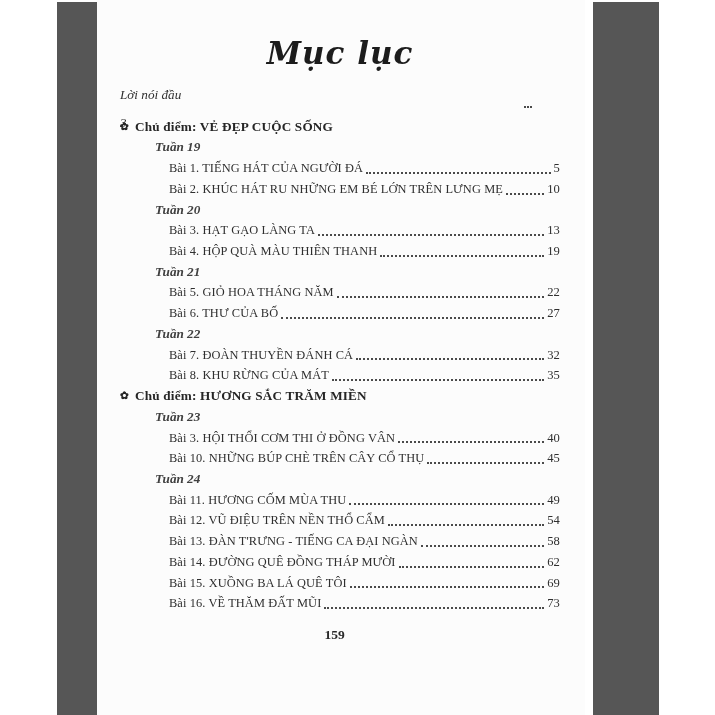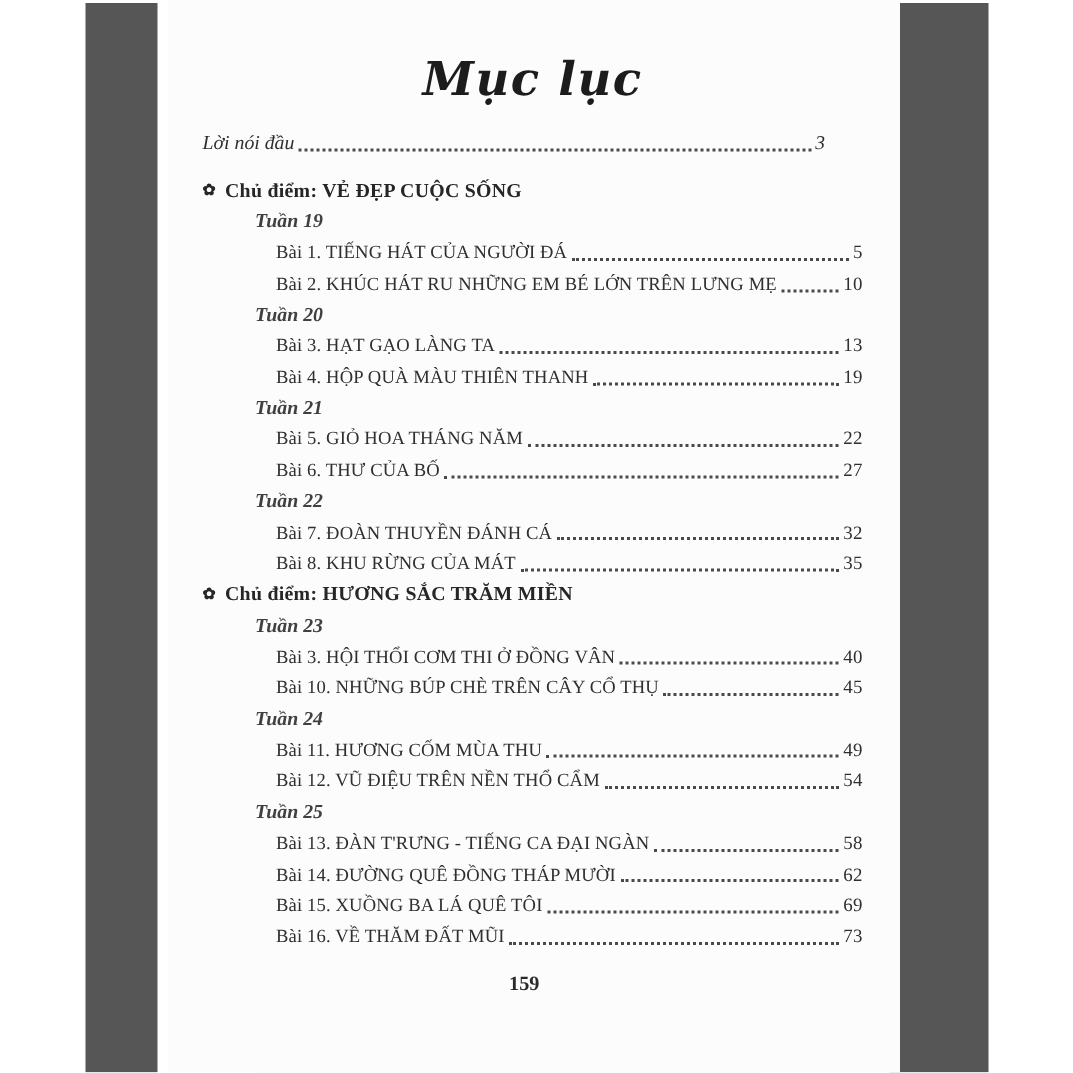--- a/index.html
+++ b/index.html
@@ -10,21 +10,21 @@
   .canvas{
     position:relative; width:715px; height:715px; overflow:hidden;
     background:var(--bg);
     font-family:"Liberation Serif", serif;
     color:var(--text);
   }
   .side-bar{position:absolute; top:2px; bottom:0; background:var(--bar);}
   .side-bar.left{left:57px; width:48px;}
   .side-bar.right{left:593px; width:66px;}
   .page{
-    position:absolute; left:112px; top:0; width:488px; height:715px;
+    position:absolute; left:97px; top:0; width:488px; height:715px;
     background:var(--page);
   }
   .content{
     position:absolute; left:23px; top:0; width:440px;
   }
   .title{
     padding-top:33px; text-align:center;
     font-family:"DejaVu Serif", serif; font-style:italic; font-weight:bold;
     font-size:31px; line-height:40px; letter-spacing:1px; color:#1c1c1c;
   }
@@ -33,21 +33,21 @@
     white-space:nowrap;
   }
   .dots{
     flex:1 1 auto; min-width:8px;
     border-bottom:2px dotted var(--dots);
     align-self:flex-end; margin:0 3px 5px 3px;
   }
   .pagenum{font-size:12.6px;}
   .preface-row{
     margin-top:12px; margin-right:25px;
-    font-style:italic; font-size:13.2px;
+    font-style:italic; font-size:13.2px;flex-direction:column;
   }
   .preface-row .pagenum{font-style:italic; font-size:13px;}
   .toc-list{margin-top:11px;}
   .row-section{font-weight:bold; font-size:13.2px; letter-spacing:0.2px; color:#262626;}
   .flower{font-size:10.5px; margin-right:6px; position:relative; top:-1px;}
   .row-week{font-weight:bold; font-style:italic; font-size:13.2px; padding-left:35px; color:#404040;}
   .row-lesson{font-size:12.4px; padding-left:49px; letter-spacing:0.1px;}
   .footer-row{
     display:flex; justify-content:center; margin-top:13px; padding-right:11px;
     font-size:13.5px; font-weight:600; color:#2a2a2a;
@@ -139,21 +139,20 @@
           <div class="row row-lesson">
             <span>Bài 11. HƯƠNG CỐM MÙA THU</span>
             <span class="dots"></span>
             <span class="pagenum">49</span>
           </div>
           <div class="row row-lesson">
             <span>Bài 12. VŨ ĐIỆU TRÊN NỀN THỔ CẨM</span>
             <span class="dots"></span>
             <span class="pagenum">54</span>
           </div>
-          <div class="row row-week">Tuần 25</div>
           <div class="row row-lesson">
             <span>Bài 13. ĐÀN T'RƯNG - TIẾNG CA ĐẠI NGÀN</span>
             <span class="dots"></span>
             <span class="pagenum">58</span>
           </div>
           <div class="row row-lesson">
             <span>Bài 14. ĐƯỜNG QUÊ ĐỒNG THÁP MƯỜI</span>
             <span class="dots"></span>
             <span class="pagenum">62</span>
           </div>

